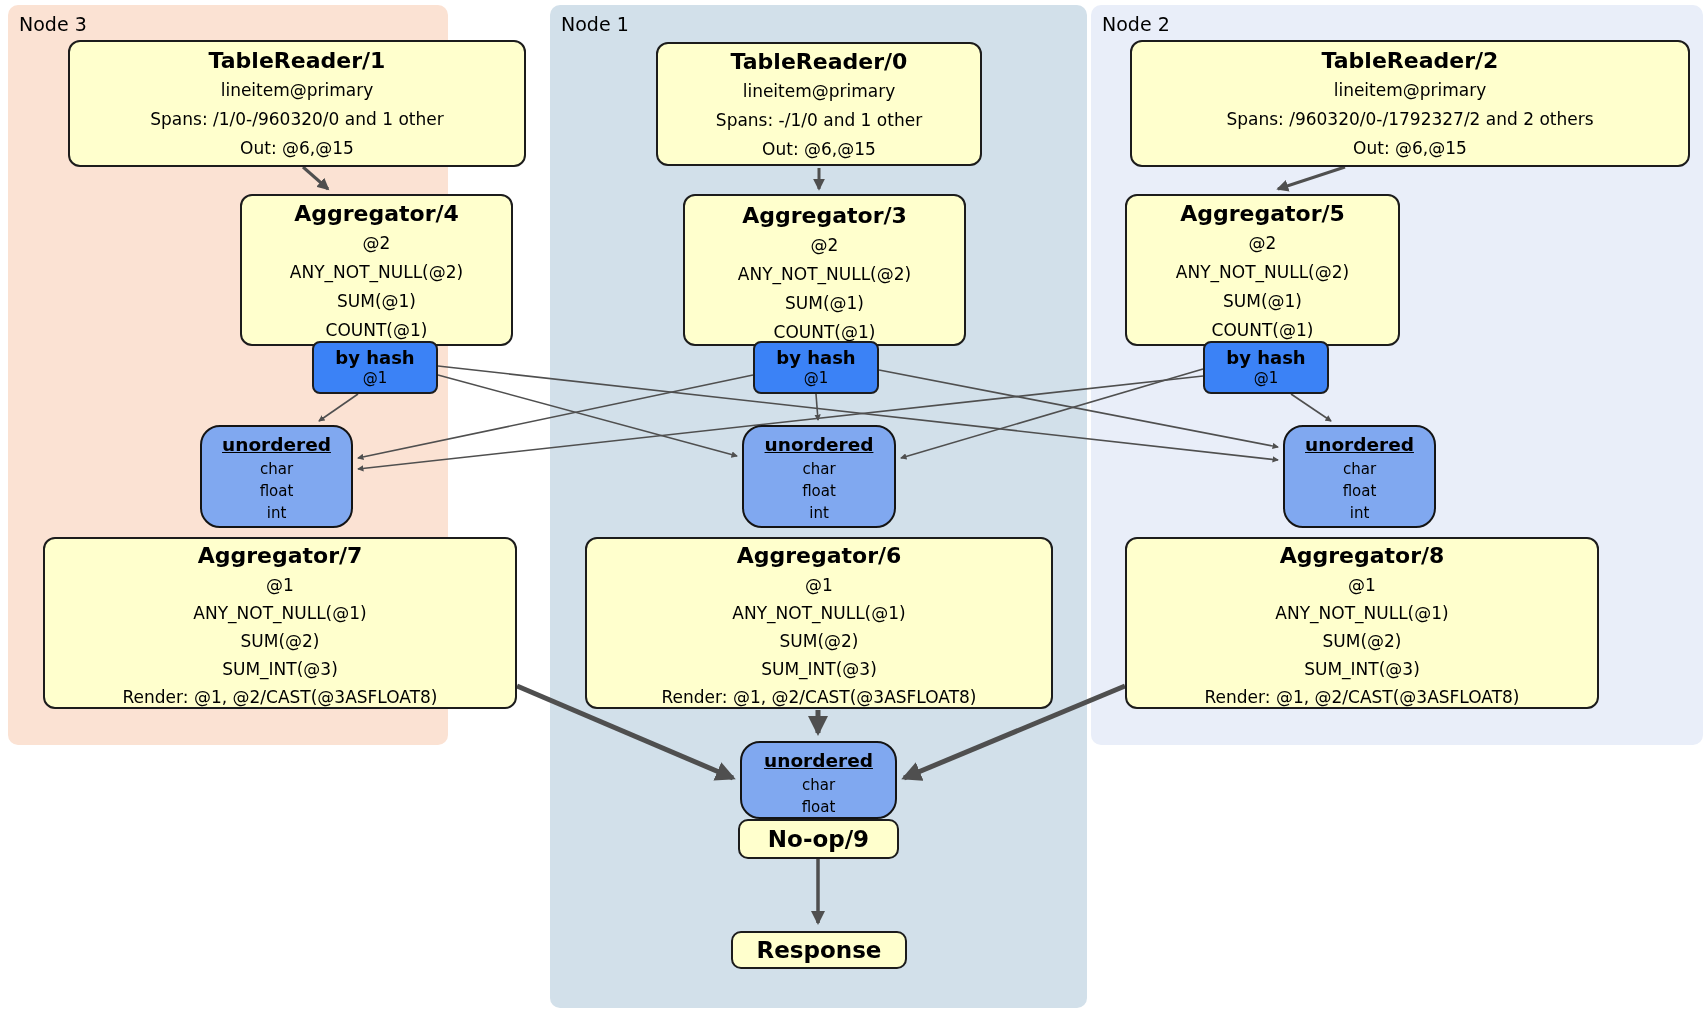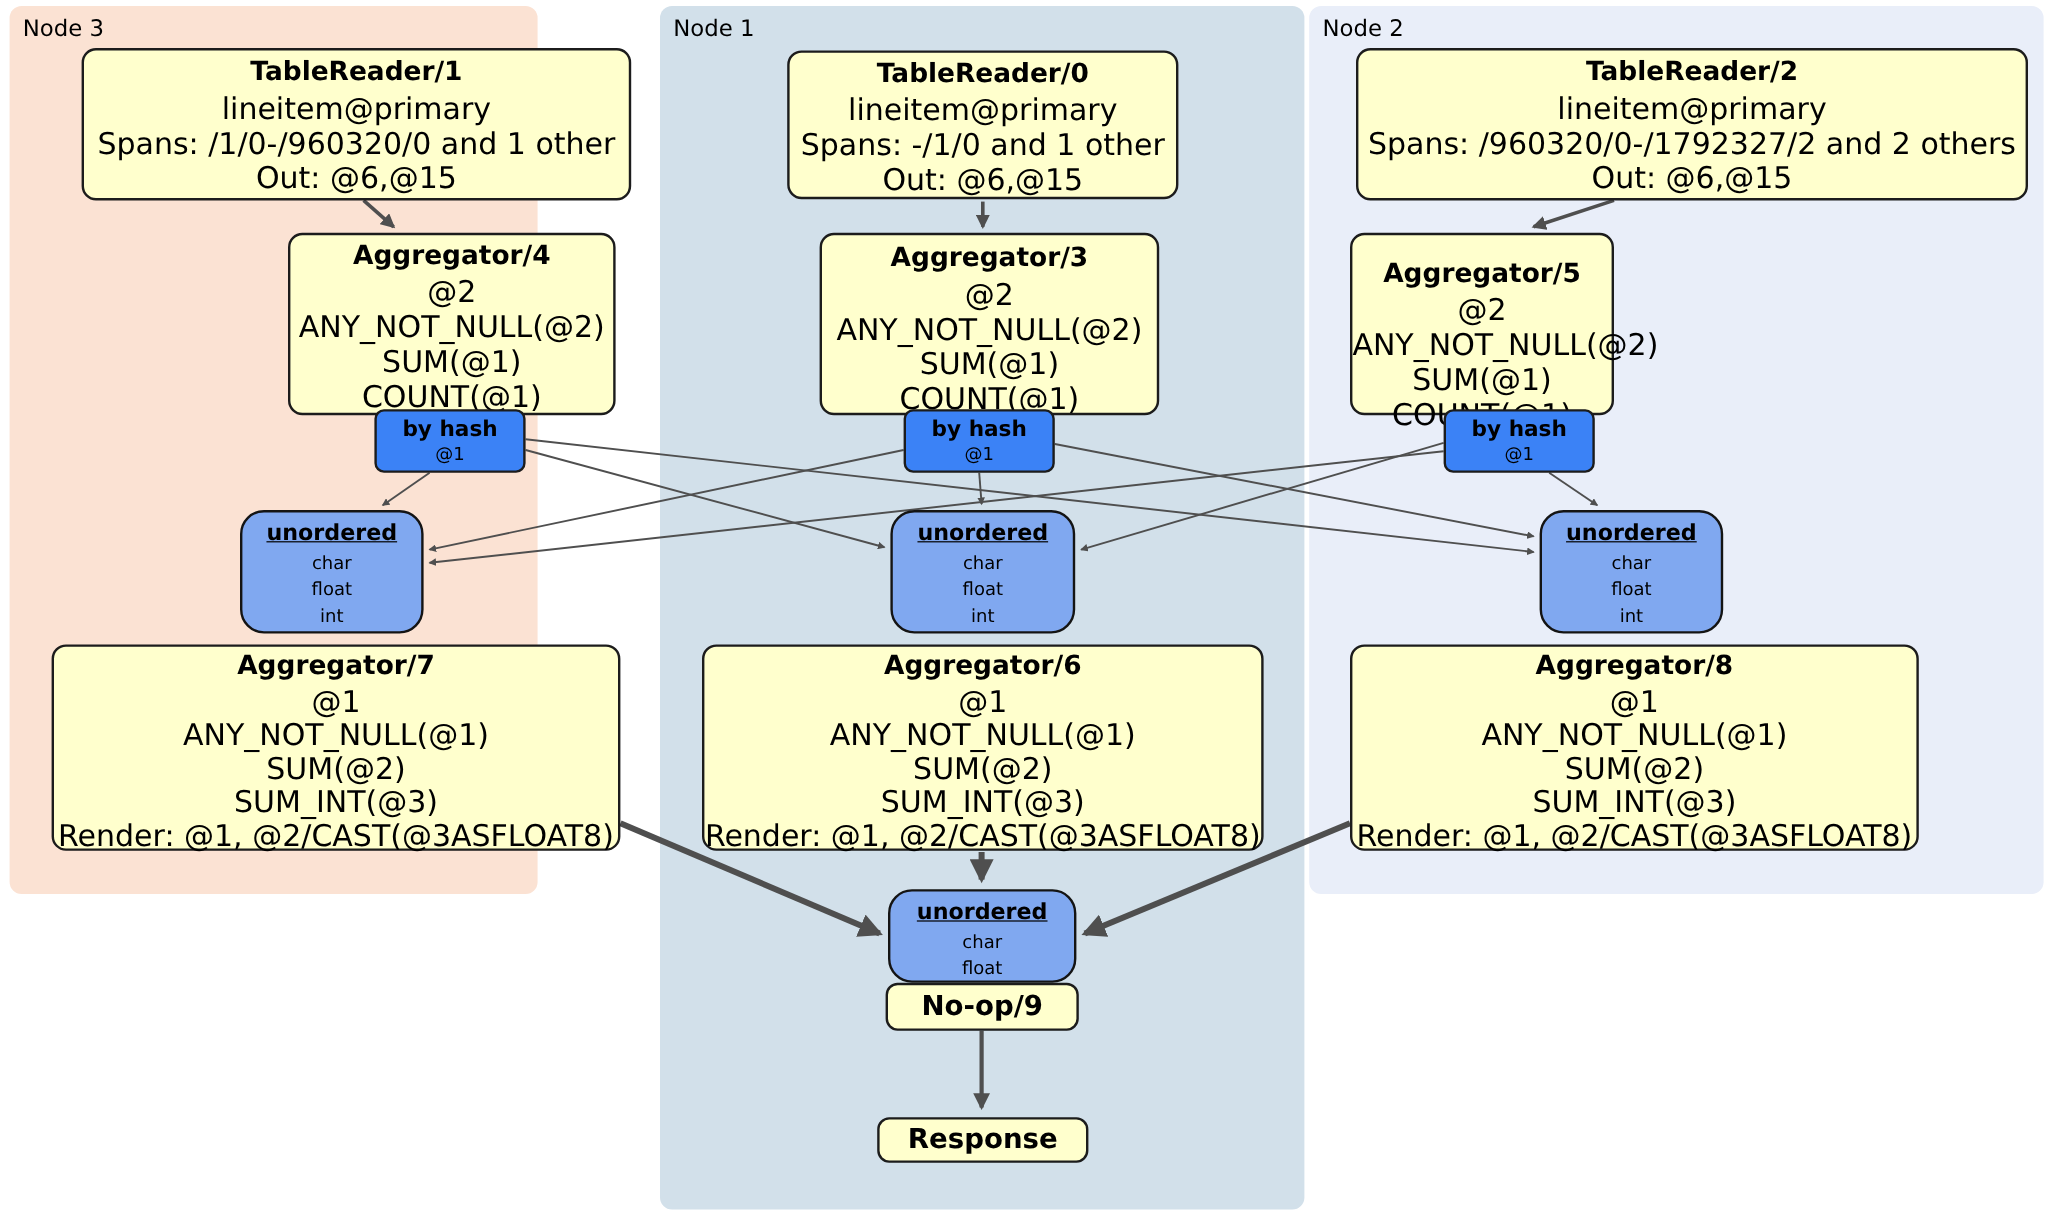--- a/index.html
+++ b/index.html
@@ -13,29 +13,29 @@
   #p-node1{left:550px;top:5px;width:537px;height:1003px;background:#d2e0ea;}
   #p-node2{left:1091px;top:5px;width:612px;height:740px;background:#e9eef9;}
 
   
   svg.edges{position:absolute;left:0;top:0;z-index:2;}
 
   
   .box{position:absolute;z-index:3;box-sizing:border-box;background:#ffffcd;
        border:2px solid #1c1c1c;border-radius:12px;text-align:center;}
   .box .t{font-weight:bold;font-size:22px;line-height:30px;}
-  .box .l{font-size:25px;line-height:29px;}
+  .box .l{font-size:17px;line-height:29px;}
   .big .l{line-height:28px;}
 
   #b-tr1 {left:68px;  top:40px; width:458px;height:127px;padding-top:4px;}
   #b-tr0 {left:656px; top:42px; width:326px;height:124px;padding-top:3px;}
   #b-tr2 {left:1130px;top:40px; width:560px;height:127px;padding-top:4px;border-radius:12px;}
   #b-agg4{left:240px; top:194px;width:273px;height:152px;padding-top:3px;}
   #b-agg3{left:683px; top:194px;width:283px;height:152px;padding-top:5px;}
-  #b-agg5{left:1125px;top:194px;width:220px;height:152px;padding-top:18px;}
+  #b-agg5{left:1125px;top:194px;width:275px;height:152px;padding-top:3px;}
   #b-agg7{left:43px;  top:537px;width:474px;height:172px;padding-top:2px;}
   #b-agg6{left:585px; top:537px;width:468px;height:172px;padding-top:2px;}
   #b-agg8{left:1125px;top:537px;width:474px;height:172px;padding-top:2px;}
   #b-noop{left:738px; top:819px;width:161px;height:40px;border-radius:10px;}
   #b-noop .t{line-height:36px;font-size:23px;}
   #b-response{left:731px;top:931px;width:176px;height:38px;border-radius:10px;}
   #b-response .t{line-height:34px;font-size:23px;}
 
   
   .router{position:absolute;z-index:4;box-sizing:border-box;background:#3b82f6;

